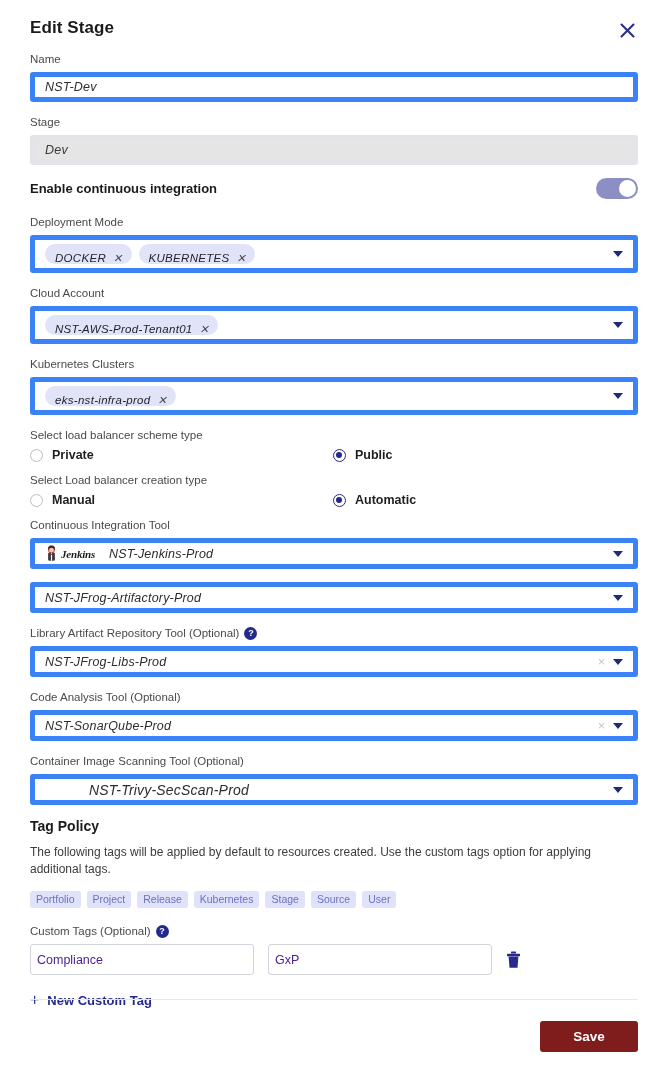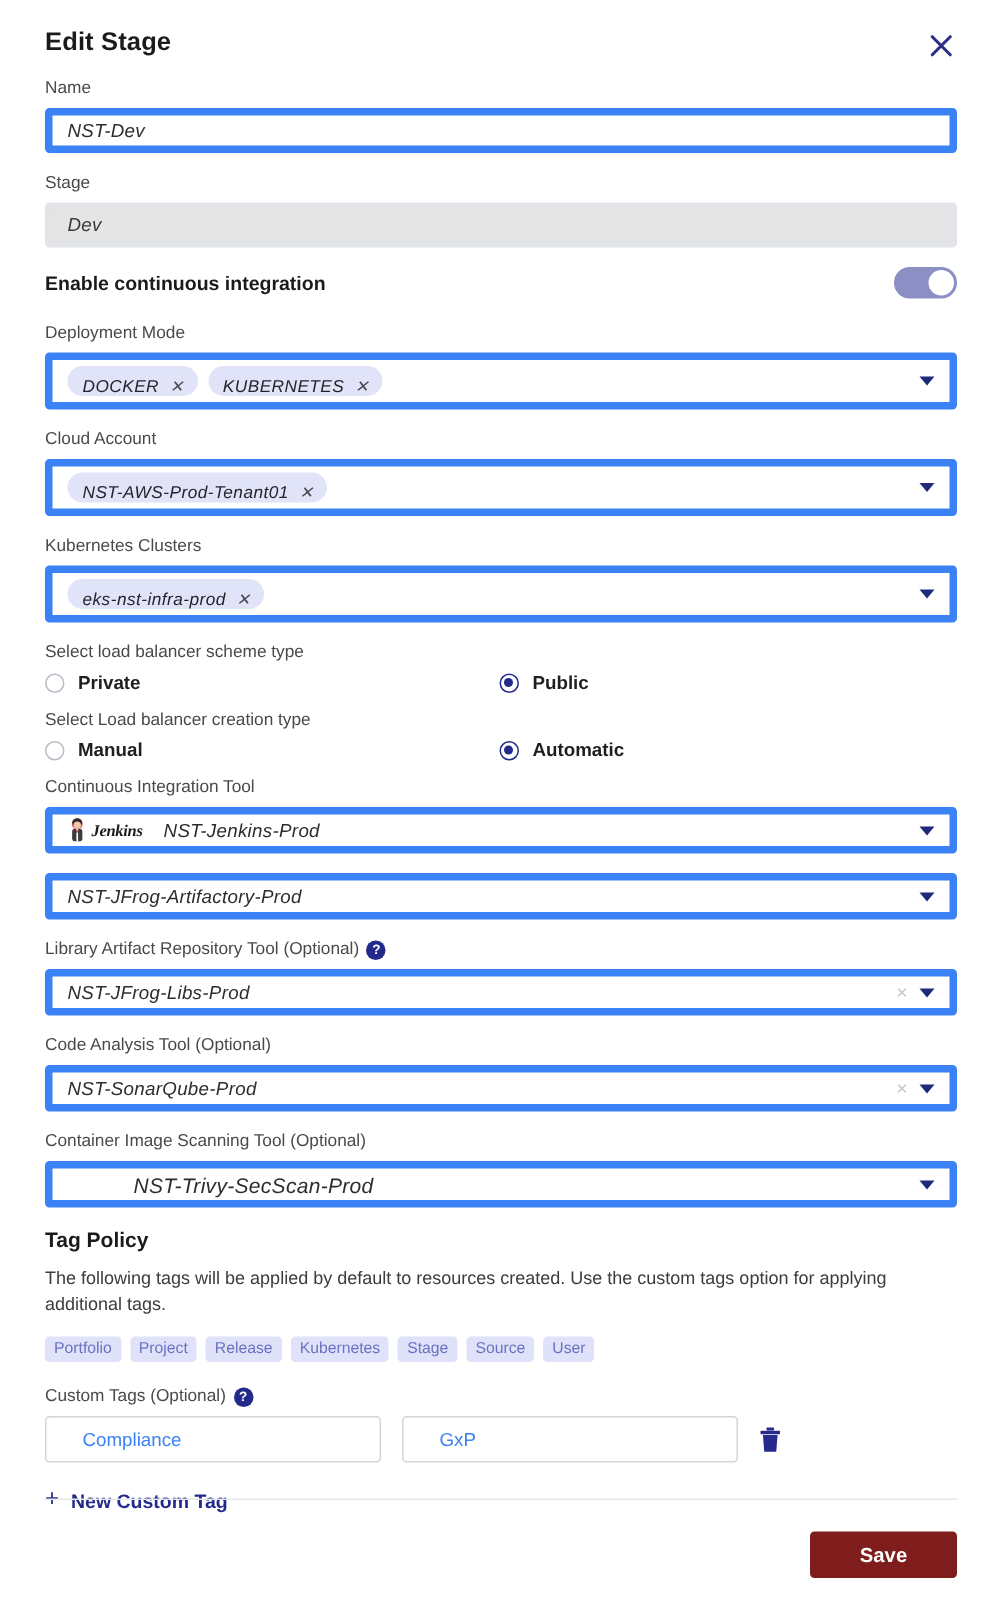--- a/index.html
+++ b/index.html
@@ -248,23 +248,23 @@
     align-items: center;
     gap: 14px;
     margin-bottom: 16px;
   }
   .tinput {
     height: 31px;
     border: 1px solid #d2d5db;
     border-radius: 3px;
     display: flex;
     align-items: center;
-    padding: 0 24px;
+    padding: 0 6px;
     font-size: 12.5px;
-    color: #3b82f6;
+    color: #4c1d95;
     background: #fff;
   }
   .tinput.k { width: 224px; }
   .tinput.v { width: 224px; }
   .trash { cursor: pointer; display: flex; align-items: center; }
 
   .addlink {
     display: inline-flex;
     align-items: center;
     gap: 8px;

